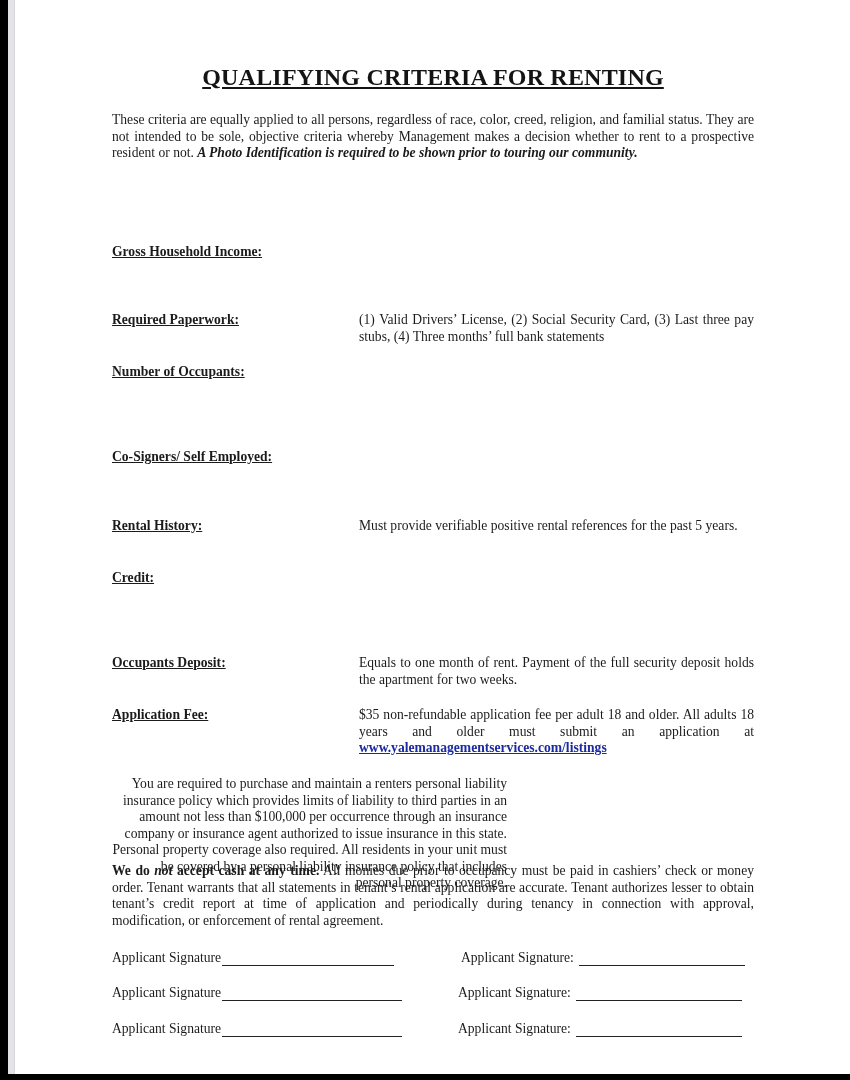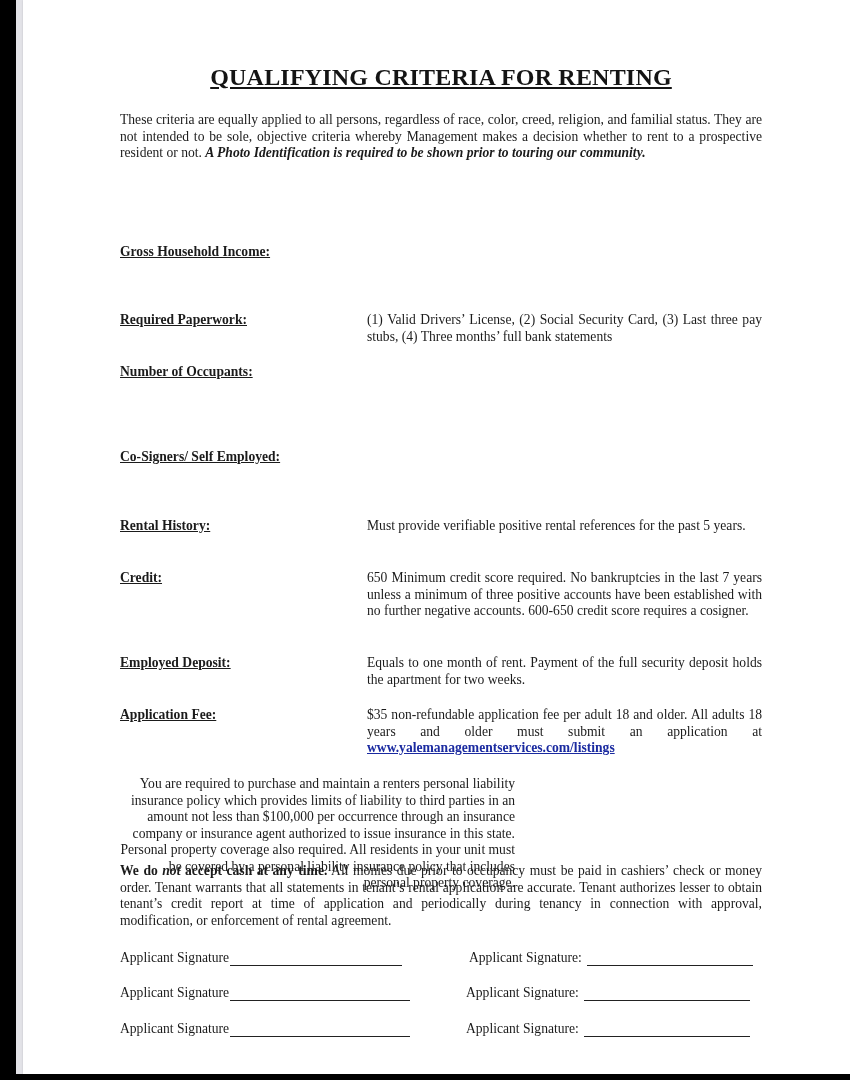--- a/index.html
+++ b/index.html
@@ -8,21 +8,21 @@
     }
     body {
       width: 850px;
       height: 1080px;
       background: #000;
       position: relative;
       overflow: hidden;
     }
     .viewer {
       position: absolute;
-      left: 16px; top: 0;
+      left: 8px; top: 0;
       width: 754px;
       height: 1074px;
       background: #e3e3e8;
     }
     .page {
       position: absolute;
       left: 7px; top: 0;
       width: 836px;
       height: 1074px;
       background: #ffffff;
@@ -143,25 +143,24 @@
         <div class="crit-label">Co-Signers/ Self Employed:</div>
       </div>
 
       <div class="crit-row" style="top:274px">
         <div class="crit-label">Rental History:</div>
         <div class="crit-value">Must provide verifiable positive rental references for the past 5 years.</div>
       </div>
 
       <div class="crit-row" style="top:326px">
         <div class="crit-label">Credit:</div>
-        <div class="crit-value">650 Minimum credit score required. No bankruptcies in the last 7 years unless a minimum of three positive accounts have been established with no further negative accounts. 600-650 credit score requires a cosigner.</div>
       </div>
 
       <div class="crit-row" style="top:411px">
-        <div class="crit-label">Employed Deposit:</div>
+        <div class="crit-label">Occupants Deposit:</div>
         <div class="crit-value">Equals to one month of rent.  Payment of the full security deposit holds the apartment for two weeks.</div>
       </div>
 
       <div class="crit-row" style="top:463px">
         <div class="crit-label">Application Fee:</div>
         <div class="crit-value"><span>$35 non-refundable application fee per adult 18 and older.  All adults 18 years and older must submit an application at </span><a>www.yalemanagementservices.com/listings</a></div>
       </div>
 
       <div class="crit-row" style="top:532px">
         <div class="crit-value left">You are required to purchase and maintain a renters personal liability insurance policy which provides limits of liability to third parties in an amount not less than $100,000 per occurrence through an insurance company or insurance agent authorized to issue insurance in this state. Personal property coverage also required. All residents in your unit must be covered by a personal liability insurance policy that includes personal property coverage.</div>

